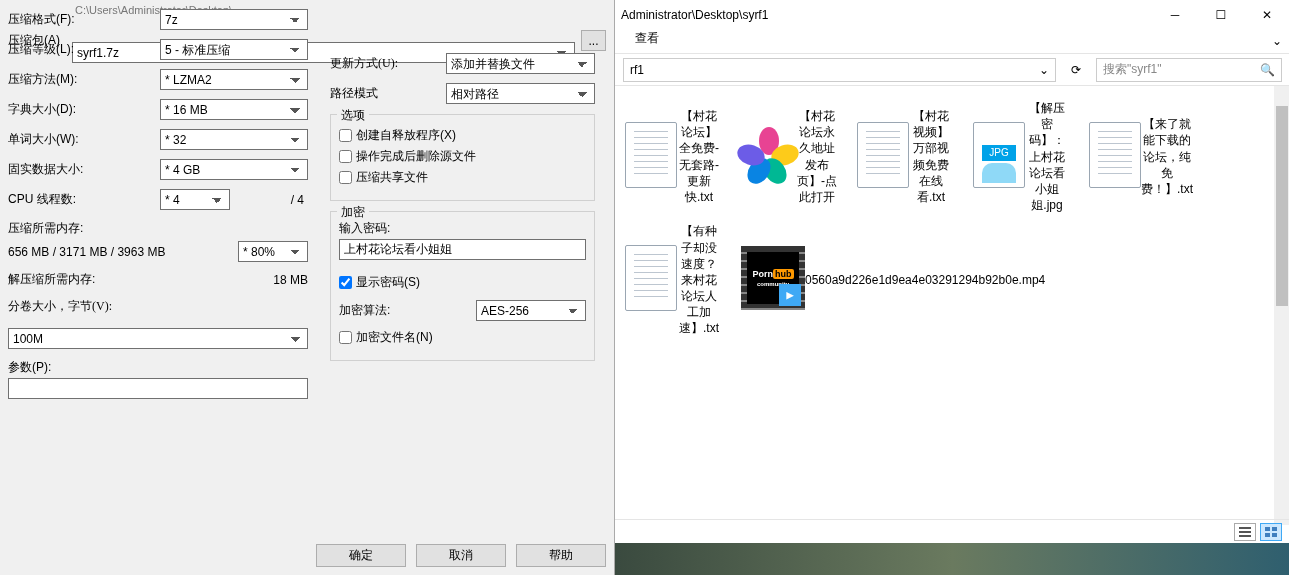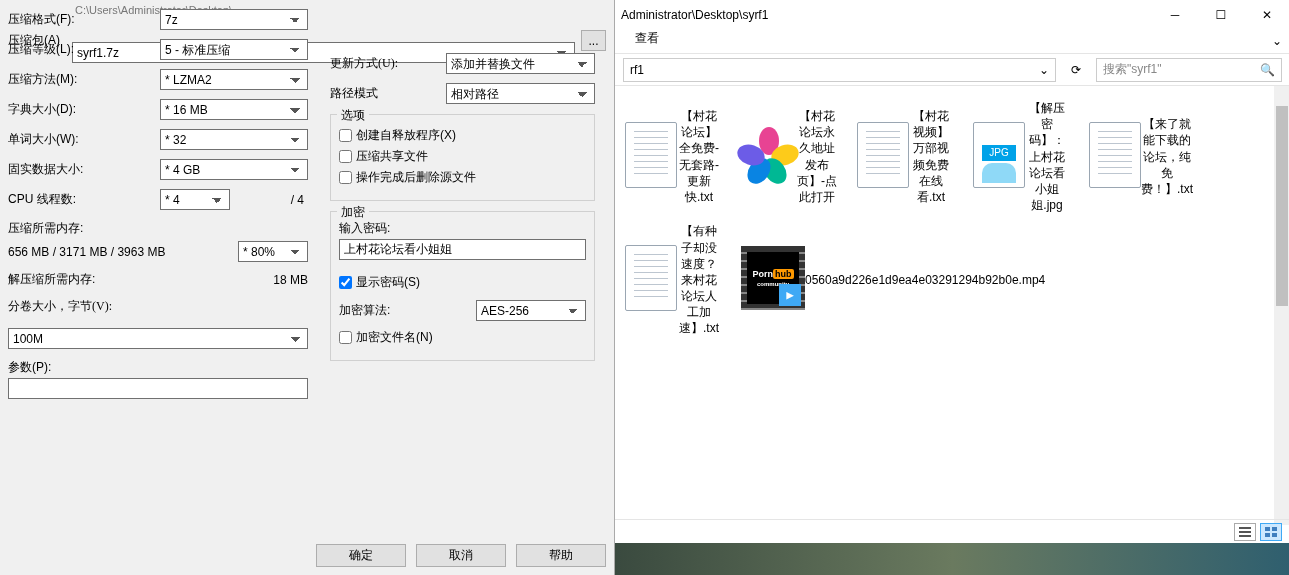--- a/index.html
+++ b/index.html
@@ -121,25 +121,25 @@
       </div>
 
     <div class="group">
       <div class="group-title">选项</div>
       <label class="chk-row">
           <input type="checkbox" class="chk" style="">
           <span>创建自释放程序(X)</span>
         </label>
       <label class="chk-row">
           <input type="checkbox" class="chk" style="">
+          <span>操作完成后删除源文件</span>
+        </label>
+      <label class="chk-row">
+          <input type="checkbox" class="chk" style="">
           <span>压缩共享文件</span>
-        </label>
-      <label class="chk-row">
-          <input type="checkbox" class="chk" style="">
-          <span>操作完成后删除源文件</span>
         </label>
     </div>
 
     <div class="group">
       <div class="group-title">加密</div>
       <div>输入密码:</div>
       <input class="txt" style="width: 100%; margin-top: 2px;" value="上村花论坛看小姐姐">
       <label class="chk-row" style="margin-top:14px;">
           <input type="checkbox" class="chk" checked="" style="">
           <span>显示密码(S)</span>

